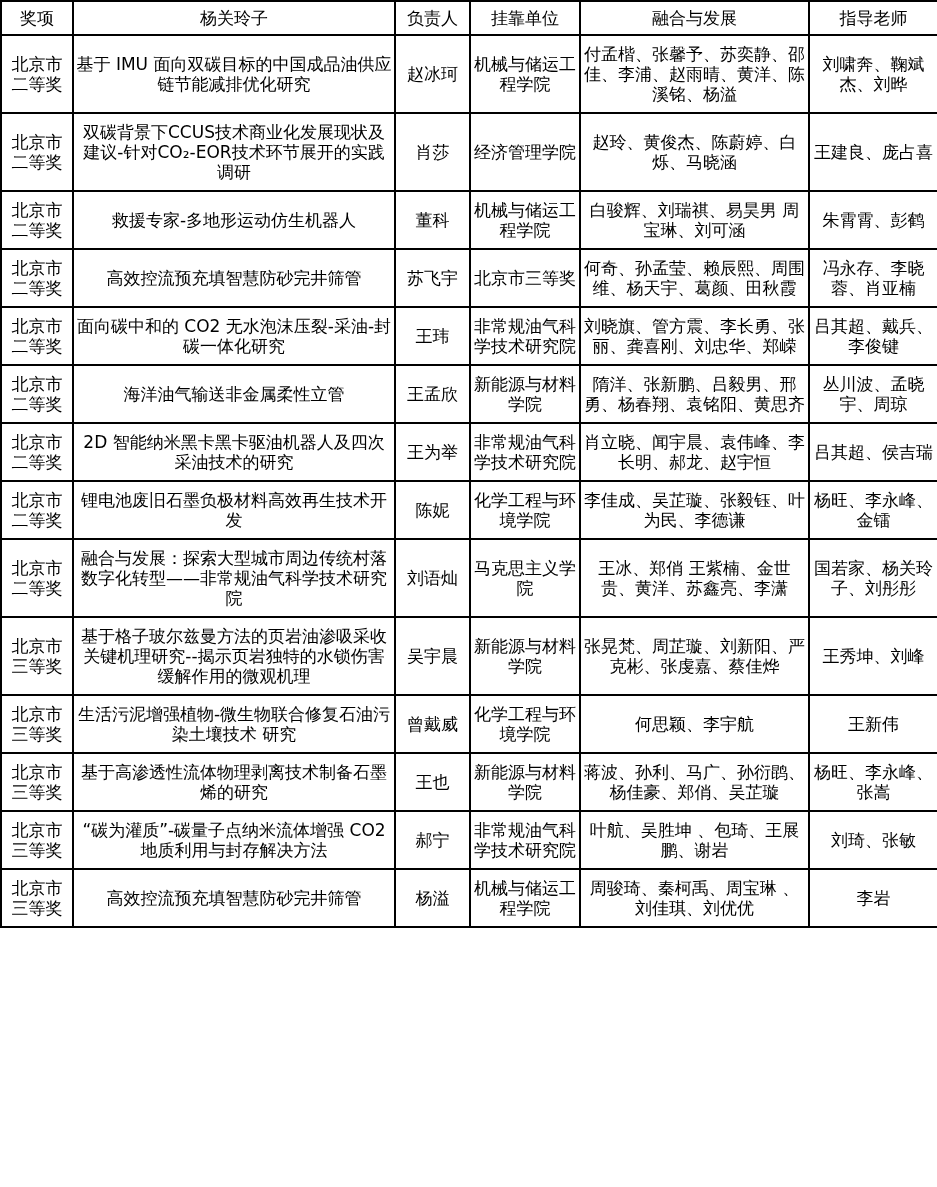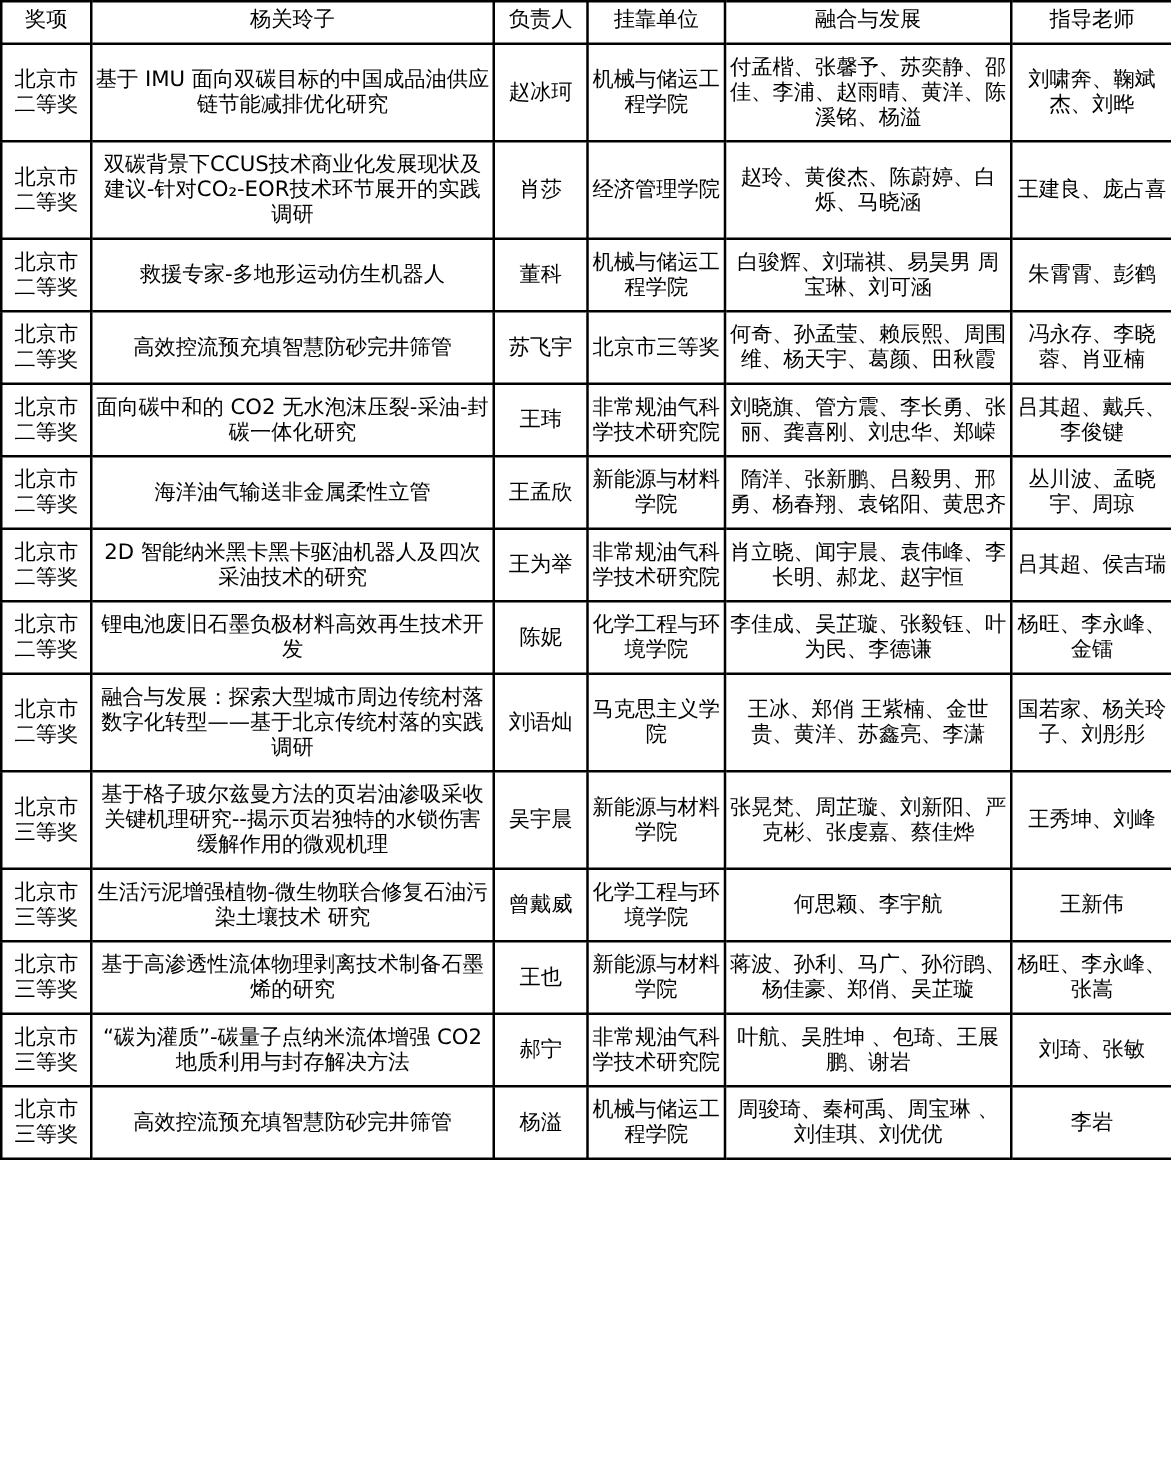--- a/index.html
+++ b/index.html
@@ -26,21 +26,20 @@
     font-size: 17px;
     line-height: 20px;
     font-weight: normal;
     padding: 8px 2px;
     word-break: break-all;
     overflow-wrap: anywhere;
   }
   table.awards th {
     padding: 5px 2px;
     height: 22px;
-    font-family: Liberation Mono, monospace;
   }
   col.c-award    { width: 72px; }
   col.c-project  { width: 322px; }
   col.c-leader   { width: 75px; }
   col.c-unit     { width: 110px; }
   col.c-members  { width: 229px; }
   col.c-advisors { width: 129px; }
 </style>
 </head>
 <body>
@@ -125,21 +124,21 @@
         <tr>
           <td>北京市二等奖</td>
           <td>锂电池废旧石墨负极材料高效再生技术开发</td>
           <td>陈妮</td>
           <td>化学工程与环境学院</td>
           <td>李佳成、吴芷璇、张毅钰、叶为民、李德谦</td>
           <td>杨旺、李永峰、金镭</td>
         </tr>
         <tr>
           <td>北京市二等奖</td>
-          <td>融合与发展：探索大型城市周边传统村落数字化转型——基于北京传统村落的实践调研</td>
+          <td>融合与发展：探索大型城市周边传统村落数字化转型——非常规油气科学技术研究院</td>
           <td>刘语灿</td>
           <td>马克思主义学院</td>
           <td>王冰、郑俏 王紫楠、金世贵、黄洋、苏鑫亮、李潇</td>
           <td>国若家、杨关玲子、刘彤彤</td>
         </tr>
         <tr>
           <td>北京市三等奖</td>
           <td>基于格子玻尔兹曼方法的页岩油渗吸采收关键机理研究--揭示页岩独特的水锁伤害缓解作用的微观机理</td>
           <td>吴宇晨</td>
           <td>新能源与材料学院</td>

